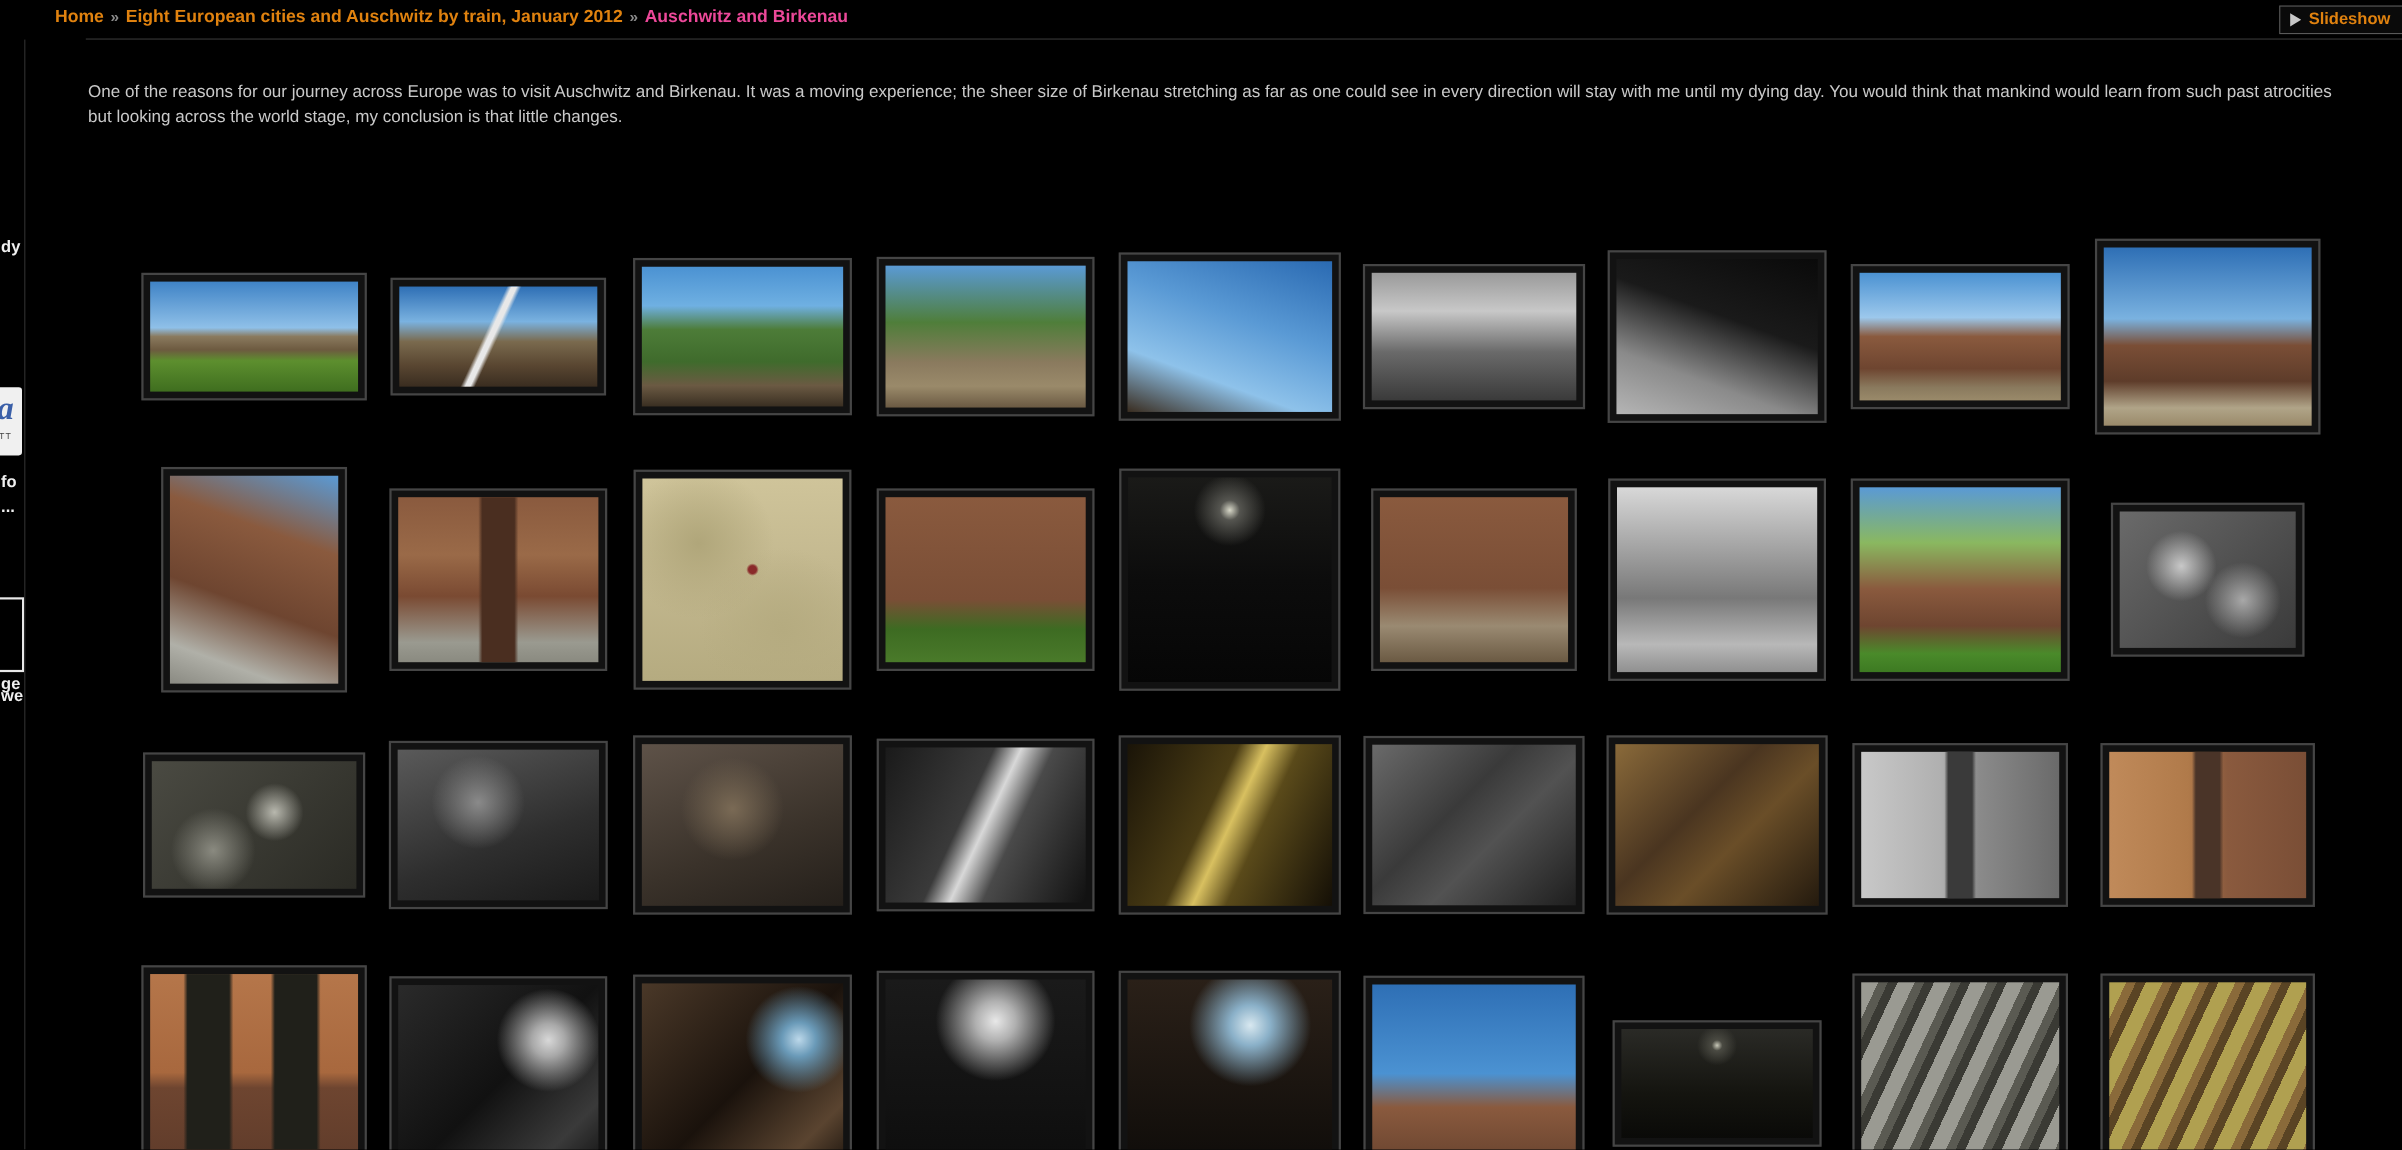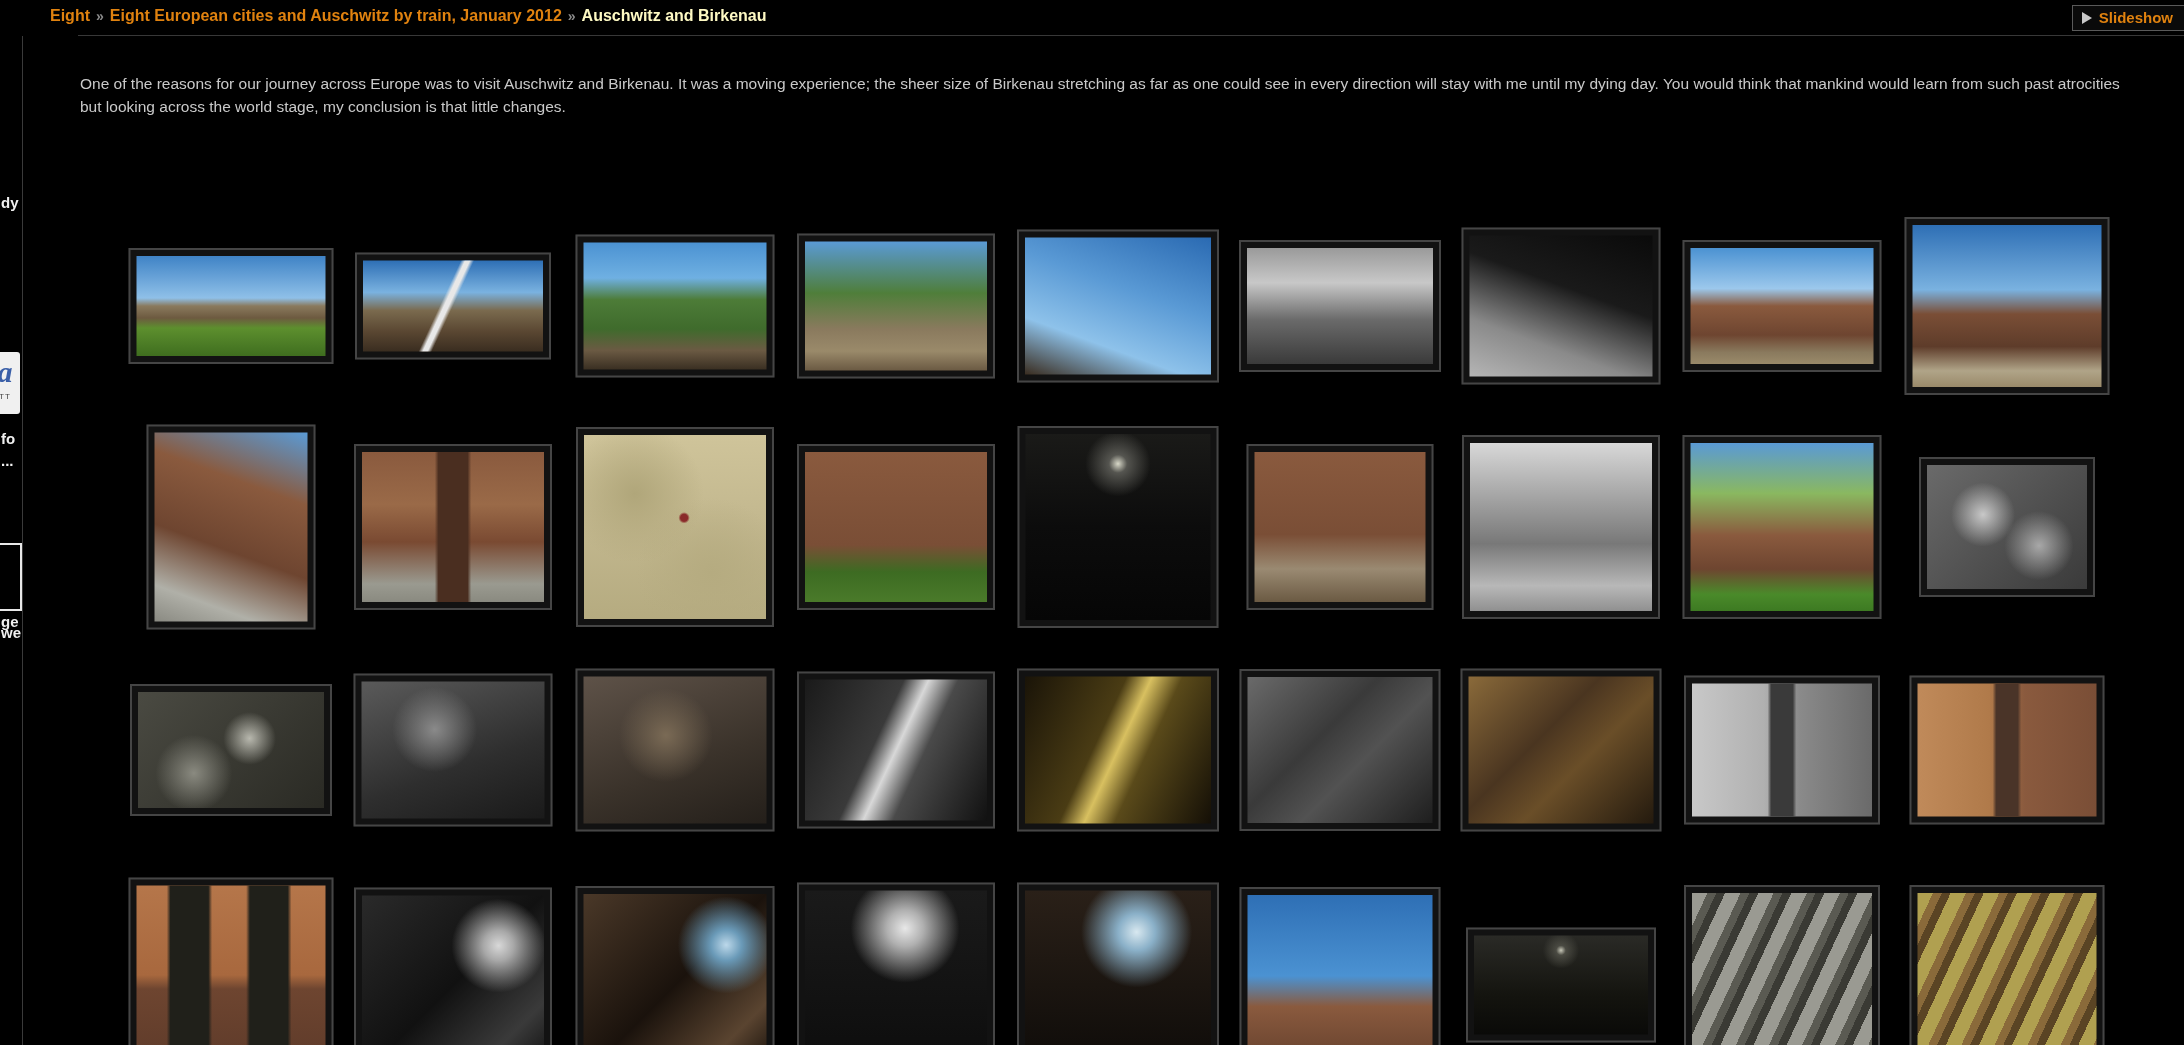--- a/index.html
+++ b/index.html
@@ -10,21 +10,21 @@
     -webkit-font-smoothing:antialiased;
   }
   
   .breadcrumb{
     position:absolute;left:50px;top:7px;
     font-size:16px;font-weight:bold;color:#e8e8e8;white-space:nowrap;
   }
   .breadcrumb a{text-decoration:none;cursor:pointer;}
   .crumb-link{color:#e0820f;}
   .crumb-sep{color:#8a8a8a;font-weight:bold;margin:0 6px;font-size:14px;}
-  .crumb-current{color:#fef9c3;}
+  .crumb-current{color:#ec4899;}
   .header-rule{
     position:absolute;left:78px;right:0;top:35px;height:1px;background:#383838;
   }
   .slideshow-btn{
     position:absolute;right:-2px;top:5px;
     border:1px solid #5a5a5a;background:#0a0a0a;
     padding:3px 12px 4px 9px;
     font-size:15px;font-weight:bold;color:#e0820f;
     display:flex;align-items:center;gap:7px;cursor:pointer;white-space:nowrap;
   }
@@ -56,35 +56,35 @@
     background:#f0f0f0;border-radius:3px;text-align:center;overflow:hidden;
   }
   .edge-logo .a-glyph{font-family:"Liberation Serif","DejaVu Serif",serif;font-style:italic;font-weight:bold;color:#3a5fa8;font-size:30px;line-height:40px;display:block;}
   .edge-logo .tt-glyph{display:block;font-size:8px;color:#444;letter-spacing:1px;}
   .edge-box{position:absolute;left:-14px;top:543px;width:32px;height:64px;border:2px solid #e8e8e8;background:#000;}
 </style>
 </head>
 <body>
 
 <div class="edge-strip">
-  <span class="edge-text" style="top:194px;">dy</span>
+  <span class="edge-text" style="top:216px;">dy</span>
   <div class="edge-logo">
     <span class="a-glyph">a</span>
     <span class="tt-glyph">TT</span>
   </div>
   <span class="edge-text" style="top:430px;">fo</span>
   <span class="edge-text" style="top:452px;">...</span>
   <div class="edge-box"></div>
   <span class="edge-text" style="top:613px;">ge</span>
   <span class="edge-text" style="top:624px;">we</span>
 </div>
 <div class="edge-line"></div>
 
 <div class="breadcrumb">
-  <a class="crumb-link">Eight</a><span class="crumb-sep">»</span><a class="crumb-link">Eight European cities and Auschwitz by train, January 2012</a><span class="crumb-sep">»</span><span class="crumb-current">Auschwitz and Birkenau</span>
+  <a class="crumb-link">Home</a><span class="crumb-sep">»</span><a class="crumb-link">Eight European cities and Auschwitz by train, January 2012</a><span class="crumb-sep">»</span><span class="crumb-current">Auschwitz and Birkenau</span>
 </div>
 <div class="header-rule"></div>
 
 <div class="slideshow-btn">
   <span class="play-tri"></span>
   <span>Slideshow</span>
 </div>
 
 <div class="intro">
   <p>One of the reasons for our journey across Europe was to visit Auschwitz and Birkenau. It was a moving experience; the sheer size of Birkenau stretching as far as one could see in every direction will stay with me until my dying day. You would think that mankind would learn from such past atrocities but looking across the world stage, my conclusion is that little changes.</p>

